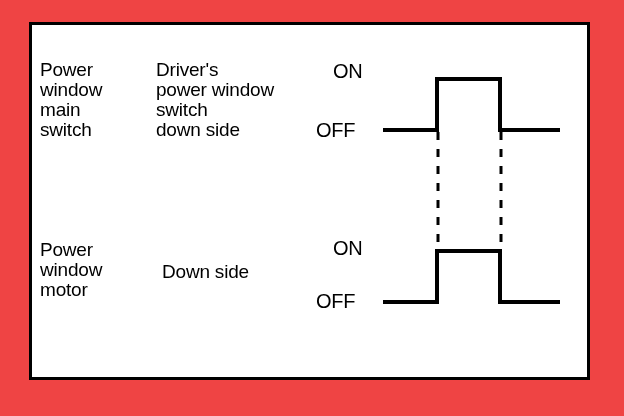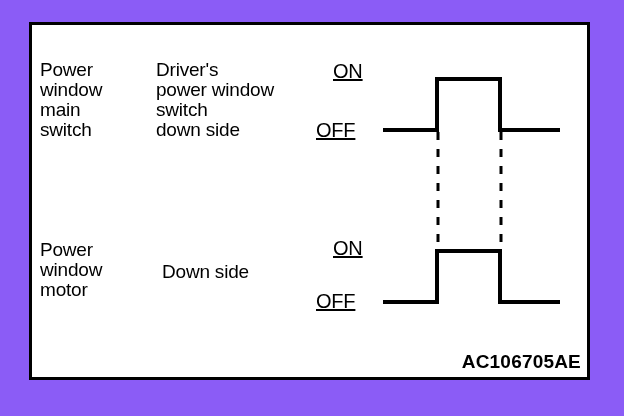--- a/index.html
+++ b/index.html
@@ -4,21 +4,21 @@
 <style>
   html, body {
     margin: 0;
     padding: 0;
     background: #ffffff;
   }
   #screen {
     position: relative;
     width: 624px;
     height: 416px;
-    background: #8b5cf6;
+    background: #ef4444;
     overflow: hidden;
     font-family: "Liberation Sans", sans-serif;
   }
   
   #figure-frame {
     position: absolute;
     left: 29px;
     top: 22px;
     width: 561px;
     height: 358px;
@@ -40,21 +40,20 @@
   
   #sys-label-2 { left: 40px;  top: 240px; }
   #sig-label-2 { left: 162px; top: 262px; }
 
   .state-label {
     position: absolute;
     color: #000000;
     font-size: 20px;
     line-height: 20px;
     letter-spacing: -0.2px;
-    text-decoration: underline;
   }
   #wave1-on  { left: 333px; top: 61px; }
   #wave1-off { left: 316px; top: 120px; }
   #wave2-on  { left: 333px; top: 238px; }
   #wave2-off { left: 316px; top: 291px; }
 
   #waveform-svg {
     position: absolute;
     left: 0;
     top: 0;
@@ -106,15 +105,14 @@
   <svg id="waveform-svg" viewBox="0 0 624 416">
 
     <polyline points="383,130 437,130 437,79 500,79 500,130 560,130" fill="none" stroke="#000000" stroke-width="4" stroke-linecap="butt" stroke-linejoin="miter"></polyline>
 
     <polyline points="383,302 437,302 437,251 500,251 500,302 560,302" fill="none" stroke="#000000" stroke-width="4" stroke-linecap="butt" stroke-linejoin="miter"></polyline>
 
     <line x1="438" y1="132" x2="438" y2="251" stroke="#000000" stroke-width="3" stroke-dasharray="8 9"></line>
     <line x1="501" y1="132" x2="501" y2="251" stroke="#000000" stroke-width="3" stroke-dasharray="8 9"></line>
   </svg>
 
-  <div id="ref-code">AC106705AE</div>
 
 </div>
 
 </body></html>

